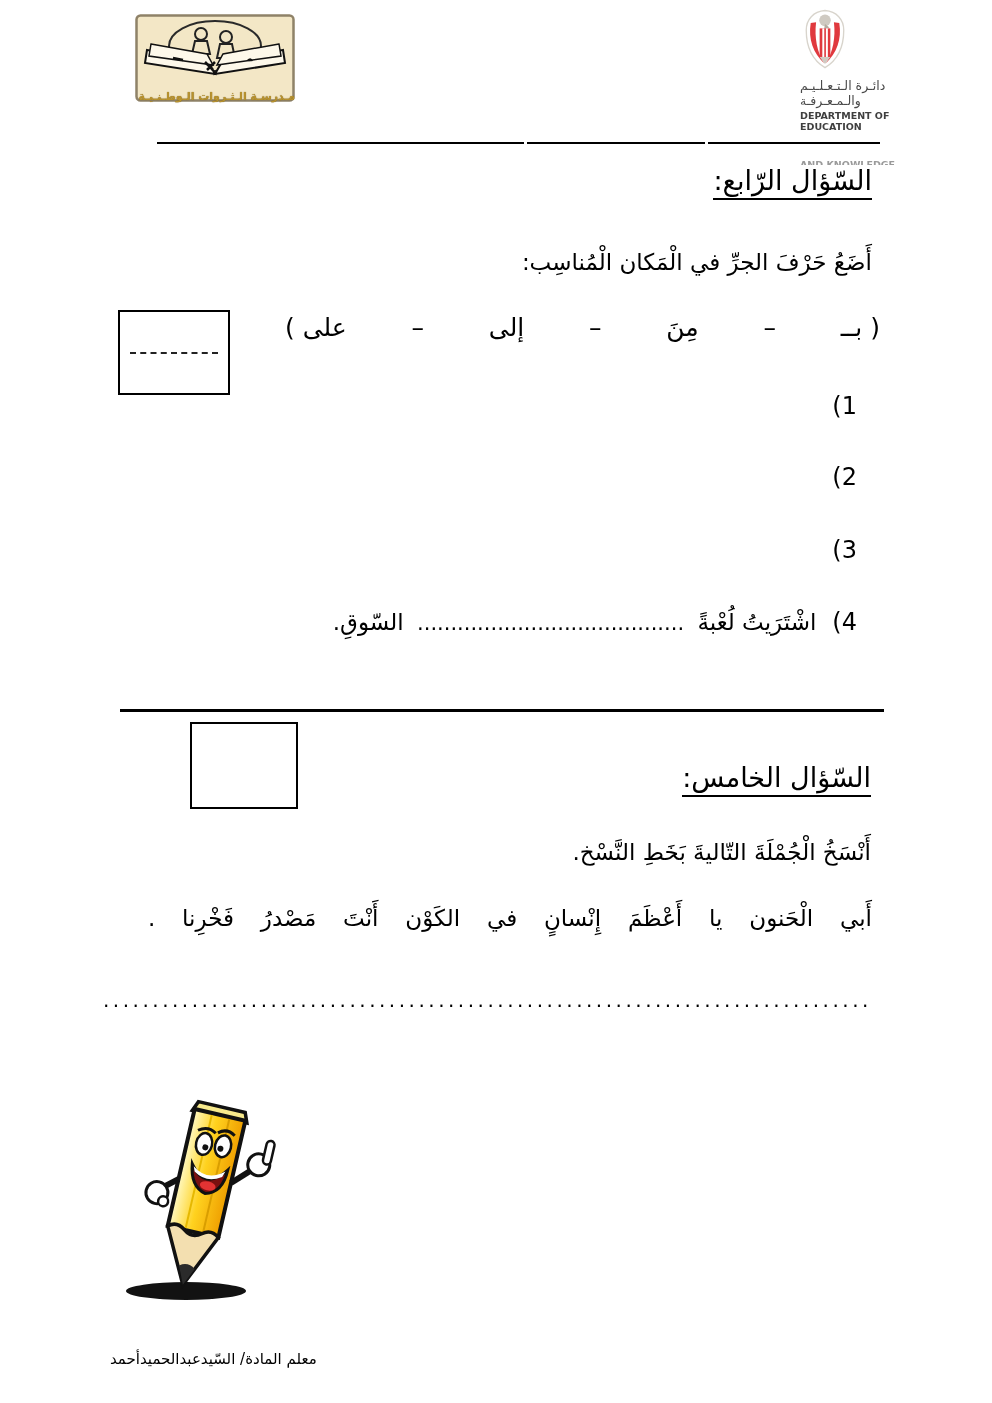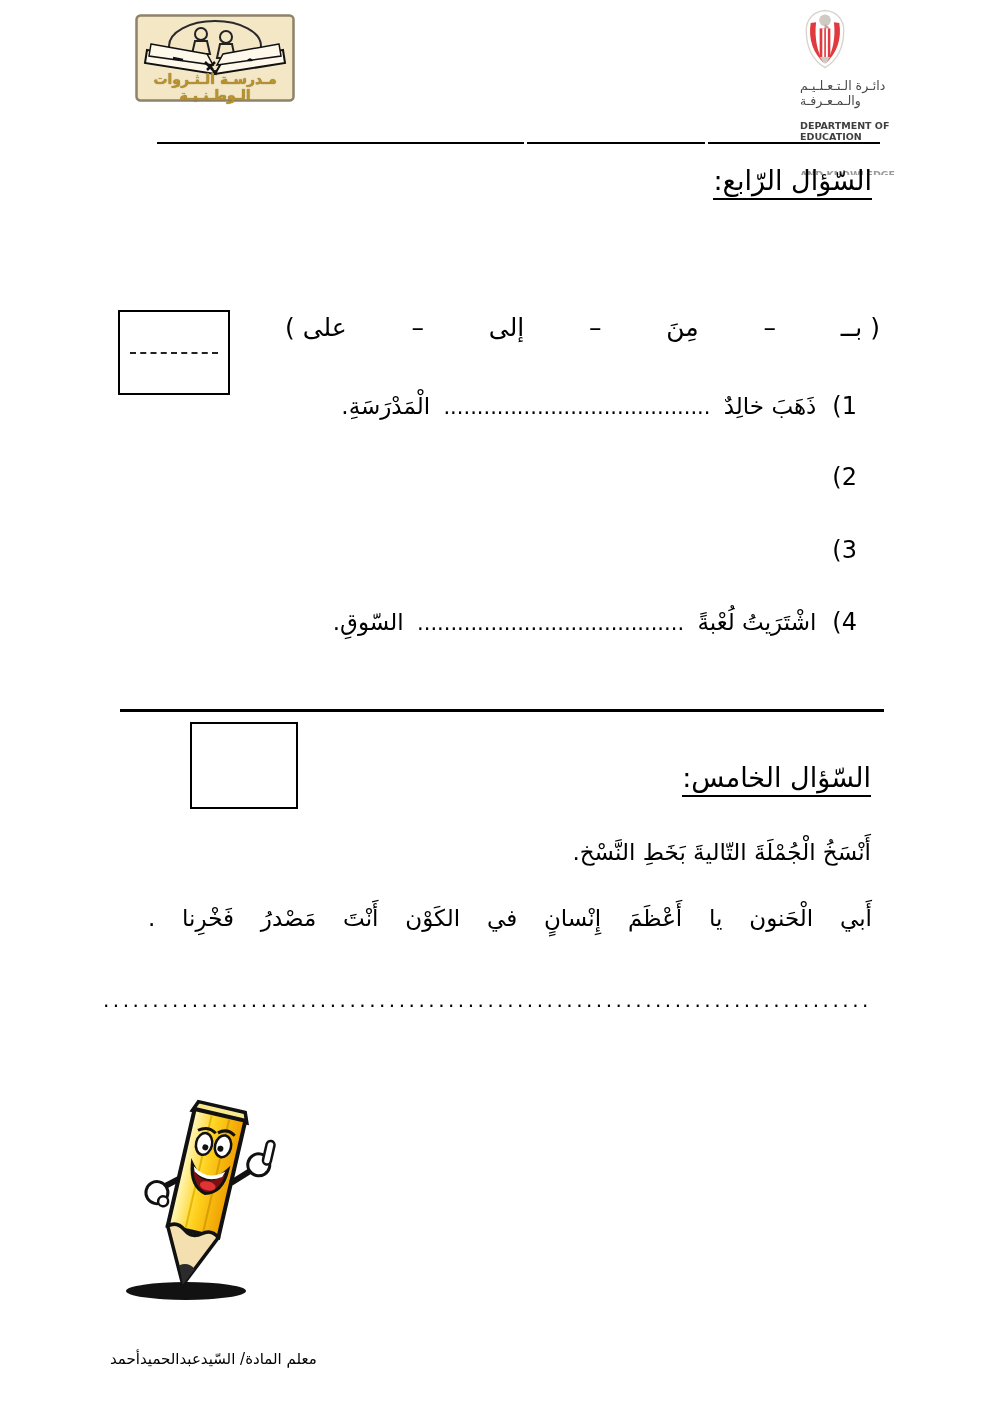--- a/index.html
+++ b/index.html
@@ -19,25 +19,25 @@
   .sentence-row{display:flex;direction:rtl;justify-content:space-between;align-items:baseline;font-size:23px;}
   .answer-dots{font-size:20px;letter-spacing:3.5px;white-space:nowrap;overflow:hidden;}
   .topline{display:flex;gap:3px;}
   .topline .seg{border-top:2.5px solid #000;height:0;}
   .seg1{width:367px}.seg2{width:178px}.seg3{width:172px}
   .divider{border-top:3.2px solid #000;height:0;}
   .answer-box-1{width:108px;height:81px;border:2.5px solid #000;display:flex;align-items:center;justify-content:center;}
   .answer-box-1 .blank{width:88px;border-top:2px dashed #222;height:0;}
   .answer-box-2{width:104px;height:83px;border:2px solid #000;}
   .school-logo{width:160px;height:88px;}
-  .school-label{position:absolute;left:0;bottom:3px;width:100%;text-align:center;
-    font-size:14px;font-weight:bold;color:#b8922e;text-shadow:0 0 1px #6e5718;direction:rtl;}
+  .school-label{position:absolute;left:0;bottom:3px;width:100%;text-align:right;
+    font-size:11px;font-weight:bold;color:#b8922e;text-shadow:0 0 1px #6e5718;direction:rtl;}
   .adek{width:130px;text-align:left;}
   .adek-ar{font-size:12.5px;color:#4a4a4a;direction:rtl;margin-top:2px;letter-spacing:1px;}
-  .adek-en1{font-size:9.5px;font-weight:bold;color:#3f3f3f;margin-top:12px;}
+  .adek-en1{font-size:9.5px;font-weight:bold;color:#3f3f3f;margin-top:2px;}
   .adek-en2{font-size:9.5px;font-weight:bold;color:#9a9a9a;height:6px;overflow:hidden;margin-top:27px;}
   .footer-line{font-size:15px;direction:rtl;}
 </style>
 </head>
 <body>
 
 <div id="page">
 
   <div class="abs" style="left:135px;top:14px;">
     <div style="position:relative;">
@@ -77,42 +77,38 @@
   </div>
 
   <div class="abs topline" style="left:157px;top:142px;">
     <span class="seg seg1"></span>
     <span class="seg seg2"></span>
     <span class="seg seg3"></span>
   </div>
 
   <div class="abs rtl title" style="right:120px;top:165px;">السّؤال الرّابع:</div>
 
+  <div class="abs rtl instruction" style="right:120px;top:248px;">أَضَعُ حَرْفَ الجرِّ في الْمَكان الْمُناسِب:</div>
 
   <div class="abs preps-row" style="left:285px;top:313px;width:595px;">
     <span>( بــ</span>
     <span>–</span>
     <span>مِنَ</span>
     <span>–</span>
     <span>إلى</span>
     <span>–</span>
     <span>على )</span>
   </div>
 
   <div class="abs answer-box-1" style="left:118px;top:310px;">
     <div class="blank"></div>
   </div>
 
   <div class="abs item-row" style="right:135px;top:392px;">
     <span class="marker">1)</span>
-    <span>
-      <span class="part">ذَهَبَ خالِدٌ</span>
-      <span class="dots part">........................................</span>
-      <span class="part">الْمَدْرَسَةِ.</span>
-    </span>
   </div>
 
   <div class="abs item-row" style="right:135px;top:463px;">
     <span class="marker">2)</span>
   </div>
 
   <div class="abs item-row" style="right:135px;top:536px;">
     <span class="marker">3)</span>
   </div>
 

